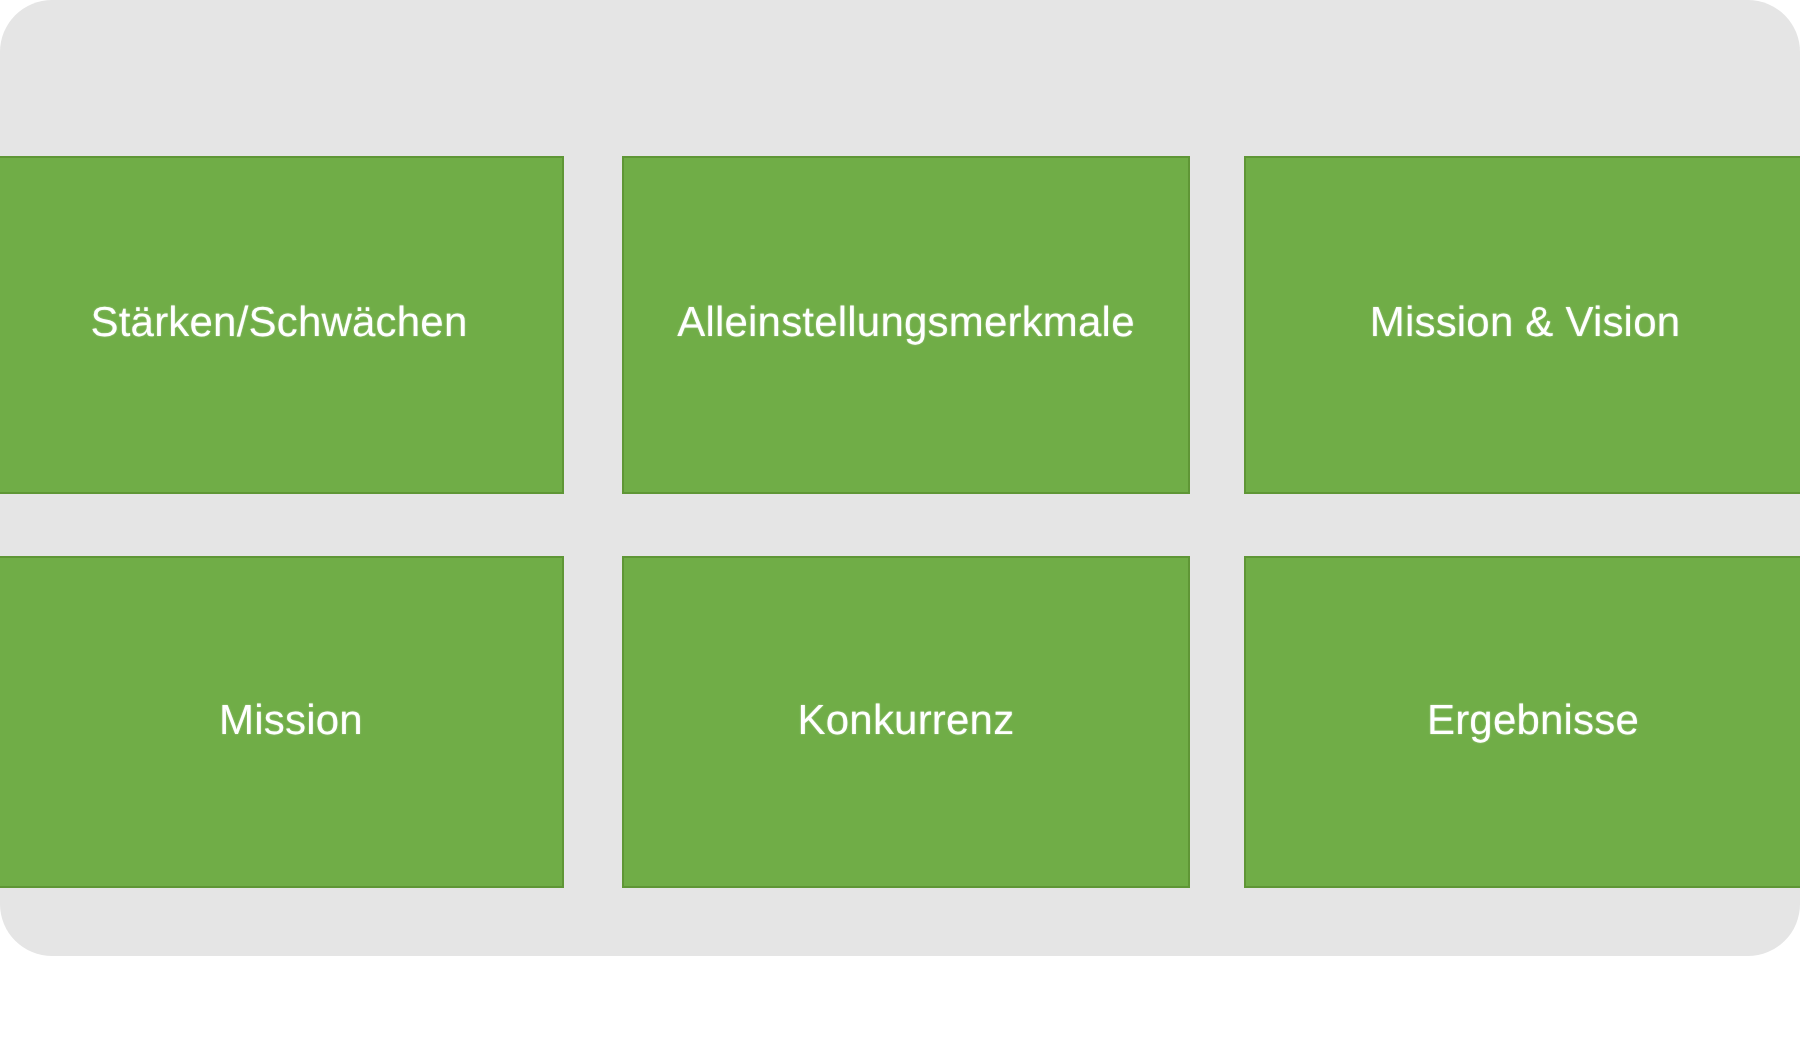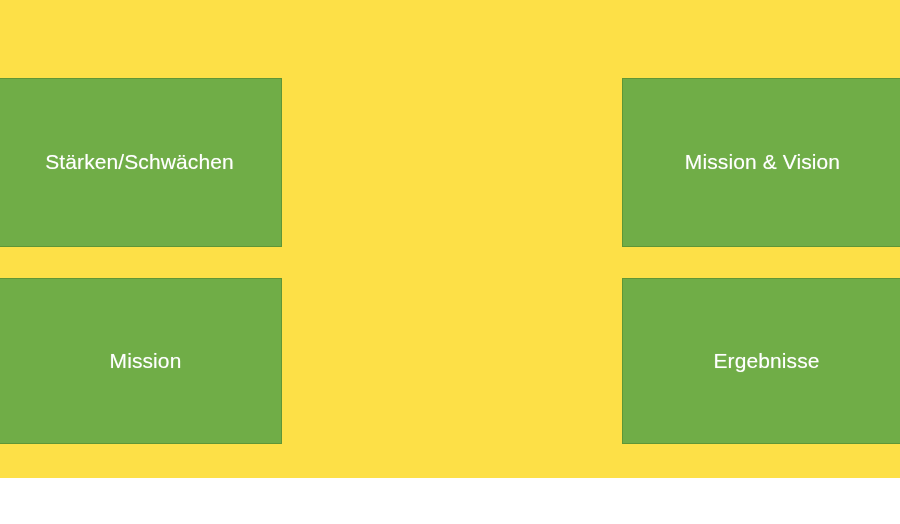--- a/index.html
+++ b/index.html
@@ -12,21 +12,22 @@
     height: 524px;
     background: #ffffff;
     font-family: "Liberation Sans", "DejaVu Sans", sans-serif;
     overflow: hidden;
   }
 
   #canvas {
     position: relative;
     width: 900px;
     height: 478px;
-    background: #fde047;
+    background: #e5e5e5;
+    border-radius: 26px;
   }
 
   .card {
     position: absolute;
     box-sizing: border-box;
     background: #70ad47;
     border: 1px solid #5f9636;
     display: flex;
     align-items: center;
     justify-content: center;
@@ -61,27 +62,33 @@
 </style>
 </head>
 <body>
 
 <div id="canvas">
 
   <div class="card r1 c1">
     <span class="card-label">Stärken/Schwächen</span>
   </div>
 
+  <div class="card r1 c2">
+    <span class="card-label">Alleinstellungsmerkmale</span>
+  </div>
 
   <div class="card r1 c3">
     <span class="card-label">Mission &amp; Vision</span>
   </div>
 
   <div class="card r2 c1">
     <span class="card-label">Mission</span>
   </div>
 
+  <div class="card r2 c2">
+    <span class="card-label">Konkurrenz</span>
+  </div>
 
   <div class="card r2 c3">
     <span class="card-label">Ergebnisse</span>
   </div>
 
 </div>
 
 </body></html>

